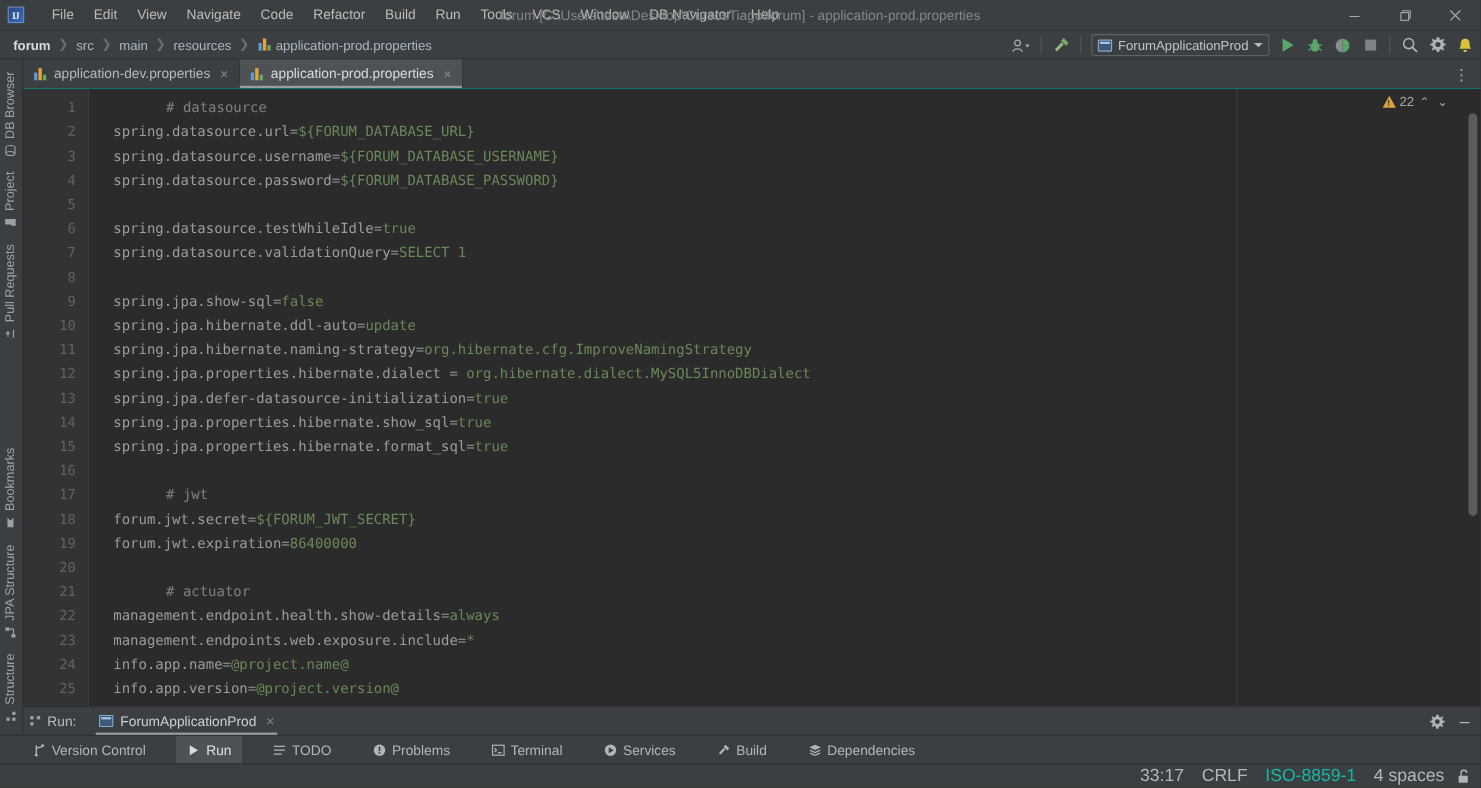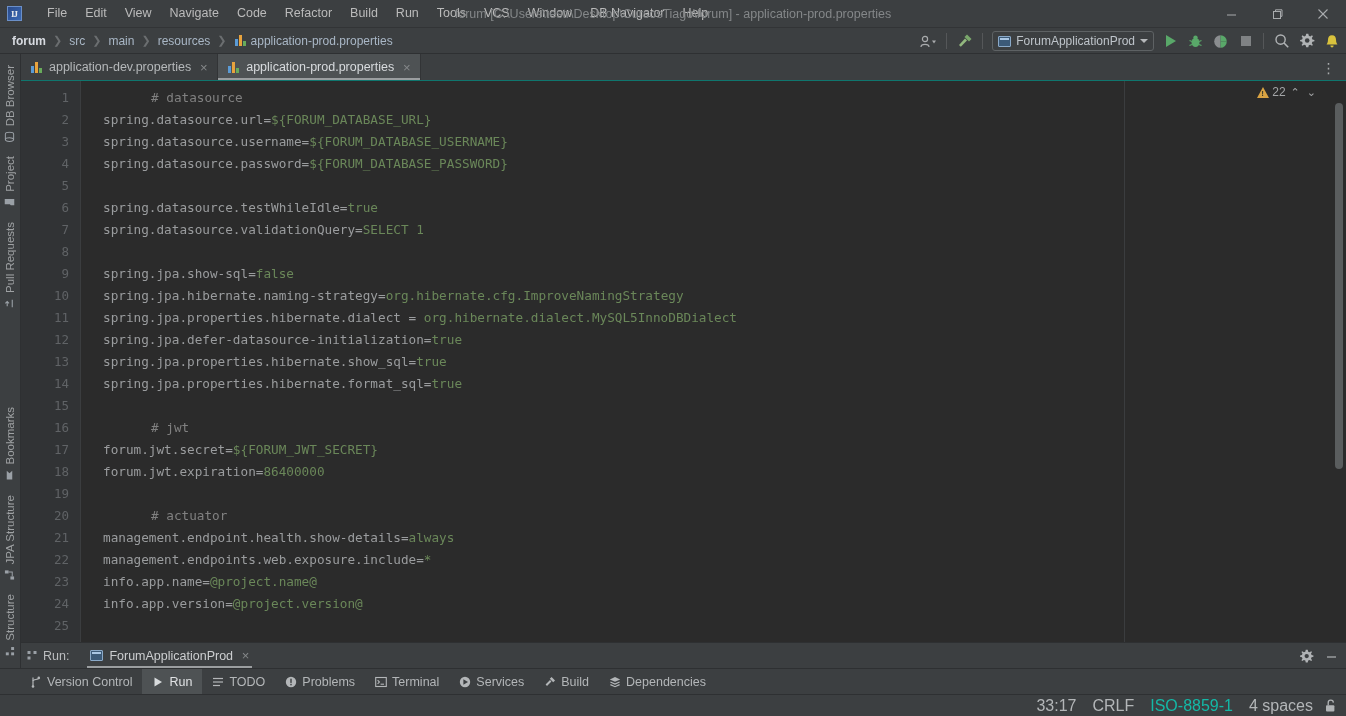--- a/index.html
+++ b/index.html
@@ -268,20 +268,21 @@
     display: flex; align-items: center;
   }
 
   
   .bottombar {
     height: 26px; flex: 0 0 26px;
     background: #3c3f41;
     display: flex; align-items: stretch;
     border-top: 1px solid #2e3032;
     padding-left: 20px;
+    gap: 18px;
   }
   .btab {
     display: flex; align-items: center; gap: 5px;
     padding: 0 10px; font-size: 12.5px; color: #b3b6b8;
     white-space: nowrap;
   }
   .btab.active { background: #4e5254; color: #e0e2e4; }
   .btab .bic { width: 12px; height: 12px; display: block; flex: 0 0 12px; }
 
   
@@ -544,20 +545,21 @@
           <div class="margin-guide"></div>
         <div class="line"><span class="tok-cmt"># datasource</span></div>
             <div class="line"><span class="tok-key">spring.datasource.url</span><span class="tok-eq">=</span><span class="tok-val">${FORUM_DATABASE_URL}</span></div>
             <div class="line"><span class="tok-key">spring.datasource.username</span><span class="tok-eq">=</span><span class="tok-val">${FORUM_DATABASE_USERNAME}</span></div>
             <div class="line"><span class="tok-key">spring.datasource.password</span><span class="tok-eq">=</span><span class="tok-val">${FORUM_DATABASE_PASSWORD}</span></div>
             <div class="line">&nbsp;</div>
             <div class="line"><span class="tok-key">spring.datasource.testWhileIdle</span><span class="tok-eq">=</span><span class="tok-val">true</span></div>
             <div class="line"><span class="tok-key">spring.datasource.validationQuery</span><span class="tok-eq">=</span><span class="tok-val">SELECT 1</span></div>
             <div class="line">&nbsp;</div>
             <div class="line"><span class="tok-key">spring.jpa.show-sql</span><span class="tok-eq">=</span><span class="tok-val">false</span></div>
+            <div class="line"><span class="tok-key">spring.jpa.hibernate.ddl-auto</span><span class="tok-eq">=</span><span class="tok-val">update</span></div>
             <div class="line"><span class="tok-key">spring.jpa.hibernate.naming-strategy</span><span class="tok-eq">=</span><span class="tok-val">org.hibernate.cfg.ImproveNamingStrategy</span></div>
             <div class="line"><span class="tok-key">spring.jpa.properties.hibernate.dialect </span><span class="tok-eq">= </span><span class="tok-val">org.hibernate.dialect.MySQL5InnoDBDialect</span></div>
             <div class="line"><span class="tok-key">spring.jpa.defer-datasource-initialization</span><span class="tok-eq">=</span><span class="tok-val">true</span></div>
             <div class="line"><span class="tok-key">spring.jpa.properties.hibernate.show_sql</span><span class="tok-eq">=</span><span class="tok-val">true</span></div>
             <div class="line"><span class="tok-key">spring.jpa.properties.hibernate.format_sql</span><span class="tok-eq">=</span><span class="tok-val">true</span></div>
             <div class="line">&nbsp;</div>
             <div class="line"><span class="tok-cmt"># jwt</span></div>
             <div class="line"><span class="tok-key">forum.jwt.secret</span><span class="tok-eq">=</span><span class="tok-val">${FORUM_JWT_SECRET}</span></div>
             <div class="line"><span class="tok-key">forum.jwt.expiration</span><span class="tok-eq">=</span><span class="tok-val">86400000</span></div>
             <div class="line">&nbsp;</div>

